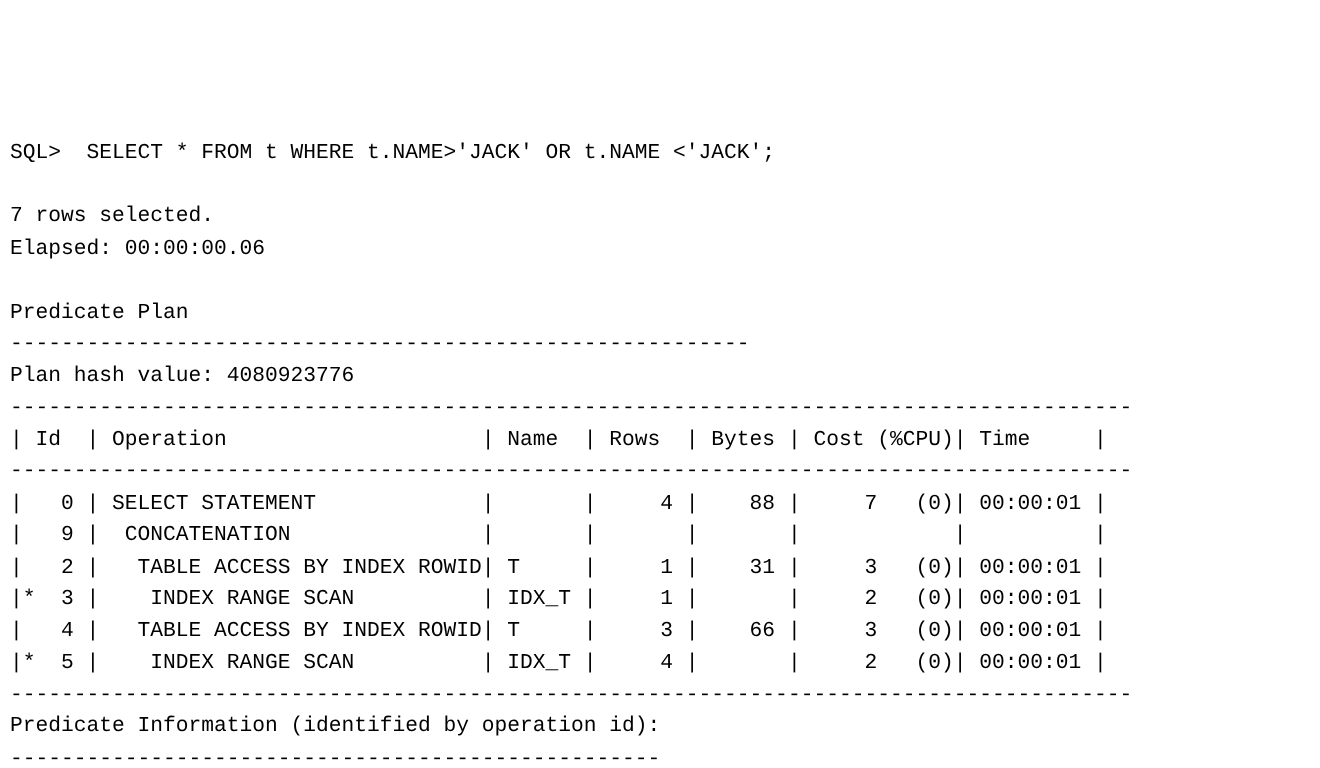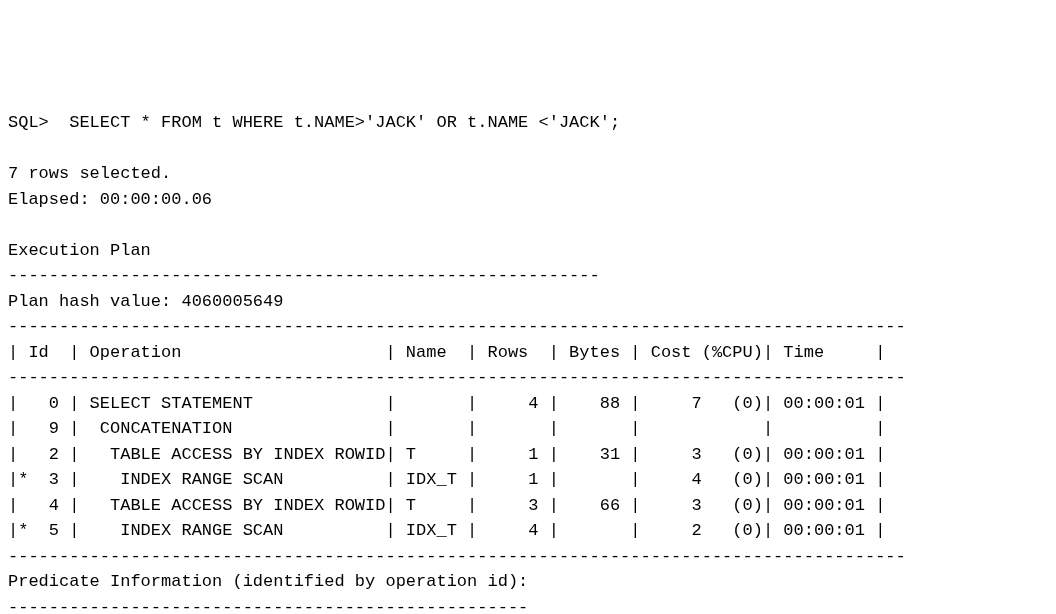--- a/index.html
+++ b/index.html
@@ -19,30 +19,30 @@
 </head>
 <body>
 
 
 
 <div class="terminal"><span>SQL&gt;  SELECT * FROM t WHERE t.NAME&gt;'JACK' OR t.NAME &lt;'JACK';</span>
 
 <span>7 rows selected.</span>
 <span>Elapsed: 00:00:00.06</span>
 
-<span>Execution Plan</span>
+<span>Predicate Plan</span>
 <span>----------------------------------------------------------</span>
-<span>Plan hash value: 4060005649</span>
+<span>Plan hash value: 4080923776</span>
 <span>----------------------------------------------------------------------------------------</span>
 <span>| Id  | Operation                    | Name  | Rows  | Bytes | Cost (%CPU)| Time     |</span>
 <span>----------------------------------------------------------------------------------------</span>
 <span>|   0 | SELECT STATEMENT             |       |     4 |    88 |     7   (0)| 00:00:01 |</span>
 <span>|   9 |  CONCATENATION               |       |       |       |            |          |</span>
 <span>|   2 |   TABLE ACCESS BY INDEX ROWID| T     |     1 |    31 |     3   (0)| 00:00:01 |</span>
-<span>|*  3 |    INDEX RANGE SCAN          | IDX_T |     1 |       |     4   (0)| 00:00:01 |</span>
+<span>|*  3 |    INDEX RANGE SCAN          | IDX_T |     1 |       |     2   (0)| 00:00:01 |</span>
 <span>|   4 |   TABLE ACCESS BY INDEX ROWID| T     |     3 |    66 |     3   (0)| 00:00:01 |</span>
 <span>|*  5 |    INDEX RANGE SCAN          | IDX_T |     4 |       |     2   (0)| 00:00:01 |</span>
 <span>----------------------------------------------------------------------------------------</span>
 <span>Predicate Information (identified by operation id):</span>
 <span>---------------------------------------------------</span>
 
 
 </div>
 
 

